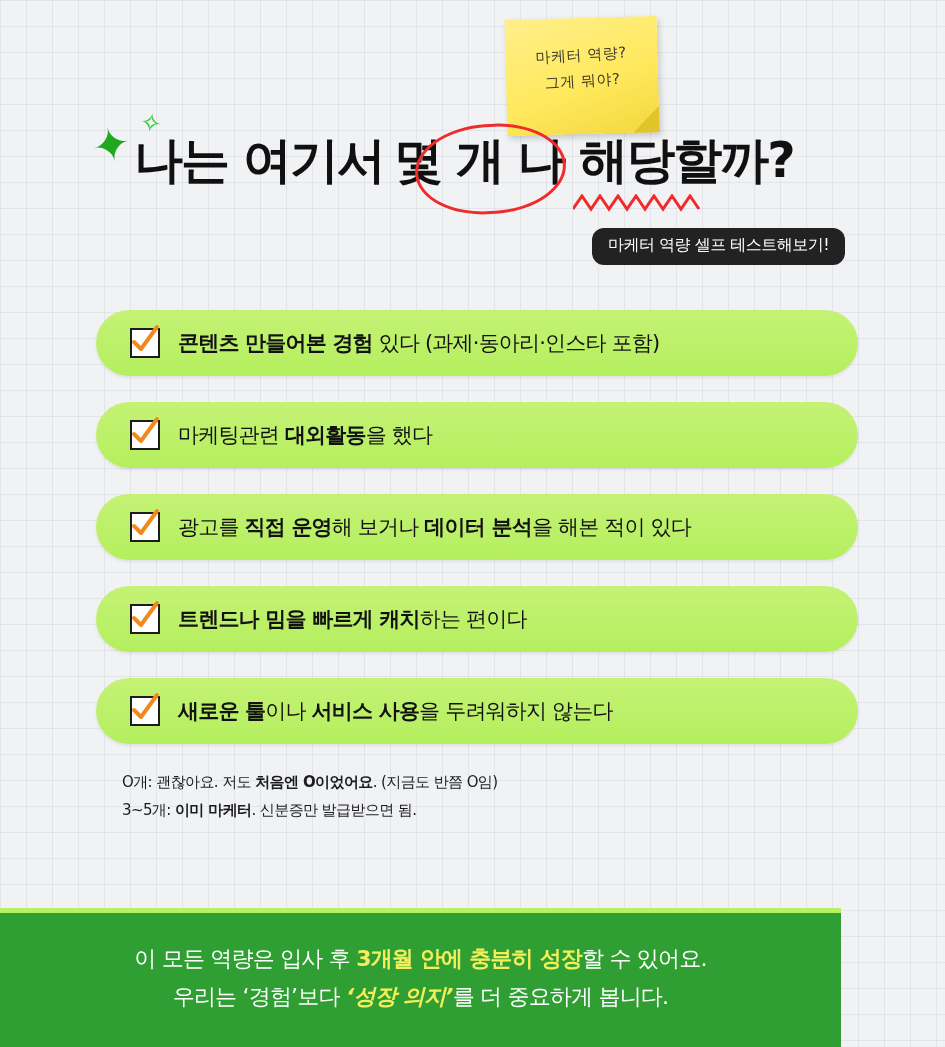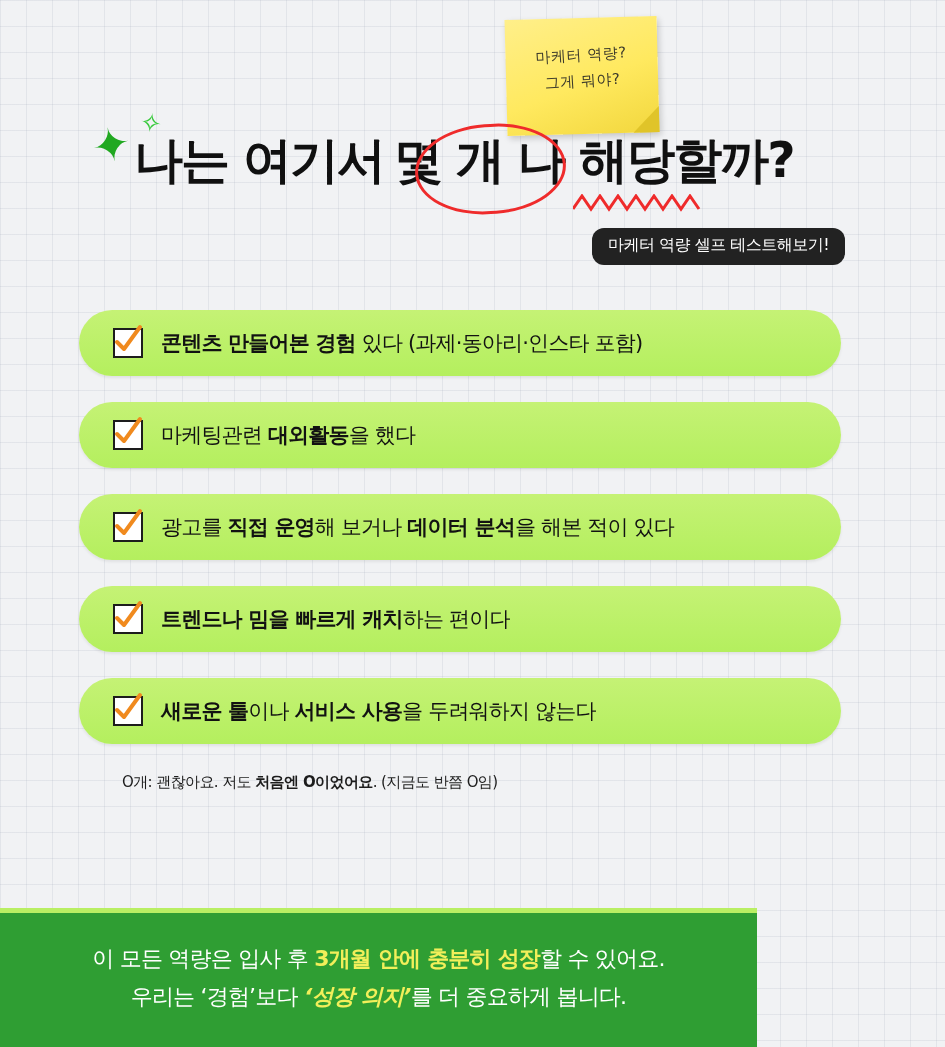--- a/index.html
+++ b/index.html
@@ -126,21 +126,21 @@
     font-size: 16px;
     padding: 7px 16px 9px 16px;
     border-radius: 12px;
     letter-spacing: -0.5px;
     white-space: nowrap;
   }
 
   
   .checklist {
     position: absolute;
-    left: 79px;
+    left: 96px;
     top: 310px;
     width: 762px;
   }
   .check-row {
     position: relative;
     height: 66px;
     margin-bottom: 26px;
     background: linear-gradient(180deg, #c5f275 0%, #b4ef5e 100%);
     border-radius: 33px;
     box-shadow: 0 2px 3px rgba(0,0,0,0.07);
@@ -179,21 +179,21 @@
     letter-spacing: -0.6px;
   }
   .results div { white-space: nowrap; }
   .results b { font-weight: bold; }
 
   
   .footer {
     position: absolute;
     left: 0;
     bottom: 0;
-    width: 757px;
+    width: 841px;
     height: 139px;
     background: #2f9e33;
     overflow: hidden;
   }
   .footer .topline {
     position: absolute;
     top: 0; left: 0; right: 0;
     height: 5px;
     background: #b9ef63;
   }
@@ -292,20 +292,23 @@
         <b>새로운 툴</b><span>이나 </span><b>서비스 사용</b><span>을 두려워하지 않는다</span>
       </div>
     </div>
 
   </div>
 
   <div class="results">
     <div>
       <span>O개: 괜찮아요. 저도 </span><b>처음엔 O이었어요</b><span>. (지금도 반쯤 O임)</span>
     </div>
+    <div>
+      <span>3~5개: </span><b>이미 마케터</b><span>. 신분증만 발급받으면 됨.</span>
+    </div>
   </div>
 
   <div class="footer">
     <div class="topline"></div>
     <div class="footer-text">
       <div>
         <span>이 모든 역량은 입사 후 </span><span class="hl">3개월 안에 충분히 성장</span><span>할 수 있어요.</span>
       </div>
       <div>
         <span>우리는 ‘경험’보다 </span><span class="q">‘성장 의지’</span><span>를 더 중요하게 봅니다.</span>

